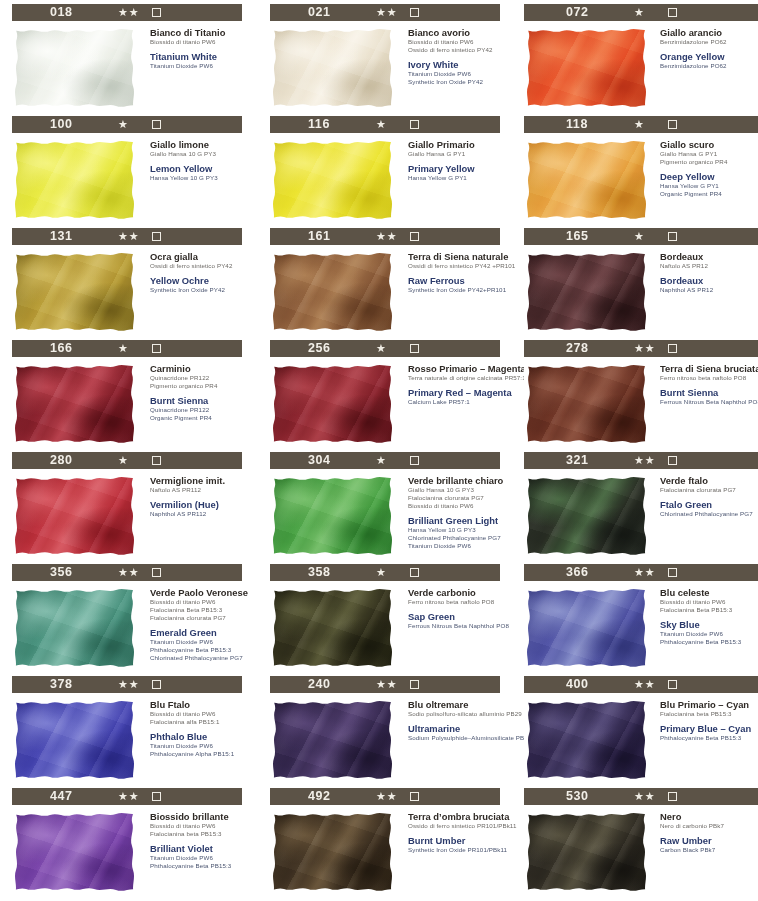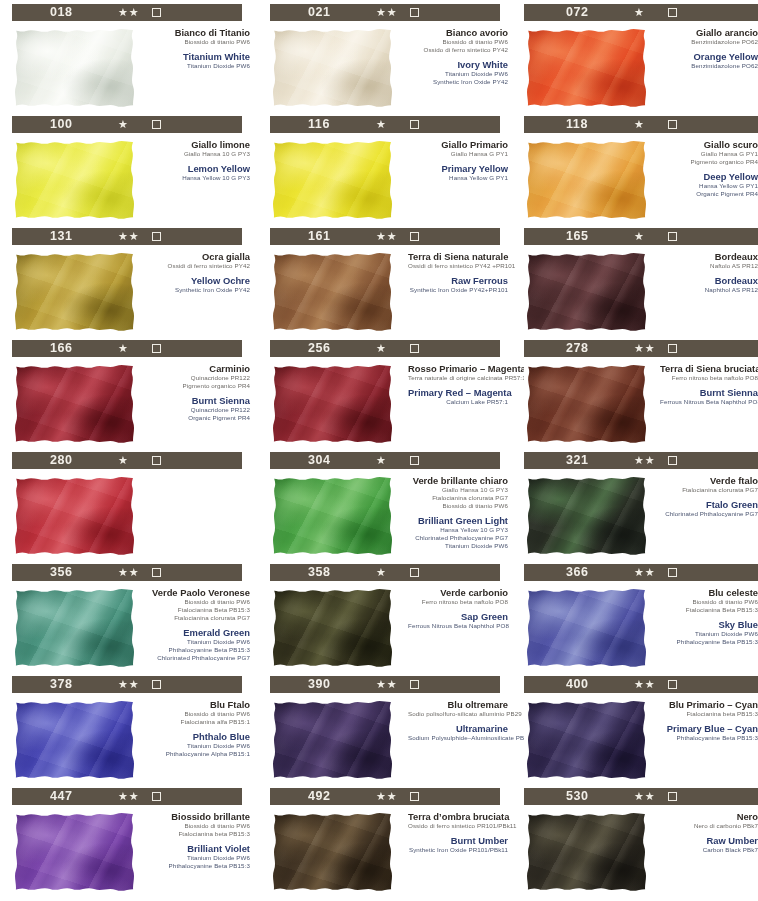--- a/index.html
+++ b/index.html
@@ -68,21 +68,20 @@
     width:9px;height:9px;
     border:1.6px solid #efece4;
     box-sizing:border-box;
   }
   .cell.col3 .hdr .lsquare{left:144px;}
 
   
   .body{
     display:flex;
     margin:5px 0 0 12px;
-    text-align:right;
   }
   .cell.col3 .body{margin-left:8px;}
 
   .swatch{
     width:126px;height:84px;
     flex:0 0 126px;
     position:relative;
     overflow:hidden;
   }
   .swatch .paint{
@@ -471,20 +470,26 @@
             <div class="paint" style="background: radial-gradient(70% 55% at 28% 30%, rgb(216, 91, 100) 0%, rgba(0, 0, 0, 0) 62%), radial-gradient(55% 48% at 78% 72%, rgb(138, 26, 36) 0%, rgba(0, 0, 0, 0) 70%), linear-gradient(122deg, rgb(138, 26, 36) 0%, rgb(191, 52, 64) 34%, rgb(216, 91, 100) 52%, rgb(191, 52, 64) 68%, rgb(138, 26, 36) 100%);"></div>
             <div class="tex" style="background: repeating-linear-gradient(118deg, rgba(255, 255, 255, 0.22) 0px, rgba(255, 255, 255, 0.22) 3px, rgba(0, 0, 0, 0.16) 10px, rgba(0, 0, 0, 0.16) 17px, rgba(255, 255, 255, 0.1) 26px, rgba(255, 255, 255, 0.1) 33px, rgba(0, 0, 0, 0.1) 44px, rgba(0, 0, 0, 0.1) 52px), repeating-linear-gradient(18deg, rgba(255, 255, 255, 0.1) 0px, rgba(255, 255, 255, 0.1) 6px, rgba(0, 0, 0, 0.1) 20px, rgba(0, 0, 0, 0.1) 30px);"></div>
             <div class="edge"><svg width="126" height="84" viewBox="0 0 126 84" preserveAspectRatio="none">
                 <path d="M0,0 H126 V84 H0 Z M0,0 L0,84 L126,84 L126,0 Z" fill="none"></path>
                 <path d="M0,0 H126 V3 C118,6 112,1 104,4 C96,7 90,2 82,5 C74,8 68,2 60,5 C52,8 46,2 38,5 C30,8 22,2 14,5 C8,7 4,3 0,5 Z" fill="#ffffff"></path>
                 <path d="M0,84 H126 V80 C118,77 112,83 104,80 C96,77 90,82 82,79 C74,76 68,82 60,79 C52,76 46,82 38,79 C30,76 22,82 14,79 C8,77 4,81 0,79 Z" fill="#ffffff"></path>
                 <path d="M0,0 V84 H3 C6,76 1,68 4,60 C7,52 2,44 5,36 C8,28 2,20 5,12 C6,7 3,4 4,0 Z" fill="#ffffff"></path>
                 <path d="M126,0 V84 H122 C119,76 124,68 121,60 C118,52 123,44 120,36 C117,28 123,20 120,12 C119,7 122,4 121,0 Z" fill="#ffffff"></path>
               </svg></div>
           </div>
+          <div class="txt">
+            <div class="nm-it">Vermiglione imit.</div>
+            <div class="pg-it">Naftolo AS PR112</div>
+            <div class="nm-en">Vermilion (Hue)</div>
+            <div class="pg-en">Naphthol AS PR112</div>
+          </div>
         </div>
       </div>
       <div class="cell" style="grid-area: 5 / 3;">
         <div class="hdr">
           <span class="code">304</span>
           <span class="stars">★</span>
           <span class="lsquare"></span>
         </div>
         <div class="body">
           <div class="swatch">
@@ -643,21 +648,21 @@
             <div class="pg-it">Biossido di titanio PW6</div>
             <div class="pg-it">Ftalocianina alfa PB15:1</div>
             <div class="nm-en">Phthalo Blue</div>
             <div class="pg-en">Titanium Dioxide PW6</div>
             <div class="pg-en">Phthalocyanine Alpha PB15:1</div>
           </div>
         </div>
       </div>
       <div class="cell" style="grid-area: 7 / 3;">
         <div class="hdr">
-          <span class="code">390</span>
+          <span class="code">240</span>
           <span class="stars">★★</span>
           <span class="lsquare"></span>
         </div>
         <div class="body">
           <div class="swatch">
             <div class="paint" style="background: radial-gradient(70% 55% at 28% 30%, rgb(88, 69, 118) 0%, rgba(0, 0, 0, 0) 62%), radial-gradient(55% 48% at 78% 72%, rgb(36, 26, 56) 0%, rgba(0, 0, 0, 0) 70%), linear-gradient(122deg, rgb(36, 26, 56) 0%, rgb(58, 44, 85) 34%, rgb(88, 69, 118) 52%, rgb(58, 44, 85) 68%, rgb(36, 26, 56) 100%);"></div>
             <div class="tex" style="background: repeating-linear-gradient(118deg, rgba(255, 255, 255, 0.22) 0px, rgba(255, 255, 255, 0.22) 3px, rgba(0, 0, 0, 0.16) 10px, rgba(0, 0, 0, 0.16) 17px, rgba(255, 255, 255, 0.1) 26px, rgba(255, 255, 255, 0.1) 33px, rgba(0, 0, 0, 0.1) 44px, rgba(0, 0, 0, 0.1) 52px), repeating-linear-gradient(18deg, rgba(255, 255, 255, 0.1) 0px, rgba(255, 255, 255, 0.1) 6px, rgba(0, 0, 0, 0.1) 20px, rgba(0, 0, 0, 0.1) 30px);"></div>
             <div class="edge"><svg width="126" height="84" viewBox="0 0 126 84" preserveAspectRatio="none">
                 <path d="M0,0 H126 V84 H0 Z M0,0 L0,84 L126,84 L126,0 Z" fill="none"></path>
                 <path d="M0,0 H126 V3 C118,6 112,1 104,4 C96,7 90,2 82,5 C74,8 68,2 60,5 C52,8 46,2 38,5 C30,8 22,2 14,5 C8,7 4,3 0,5 Z" fill="#ffffff"></path>

